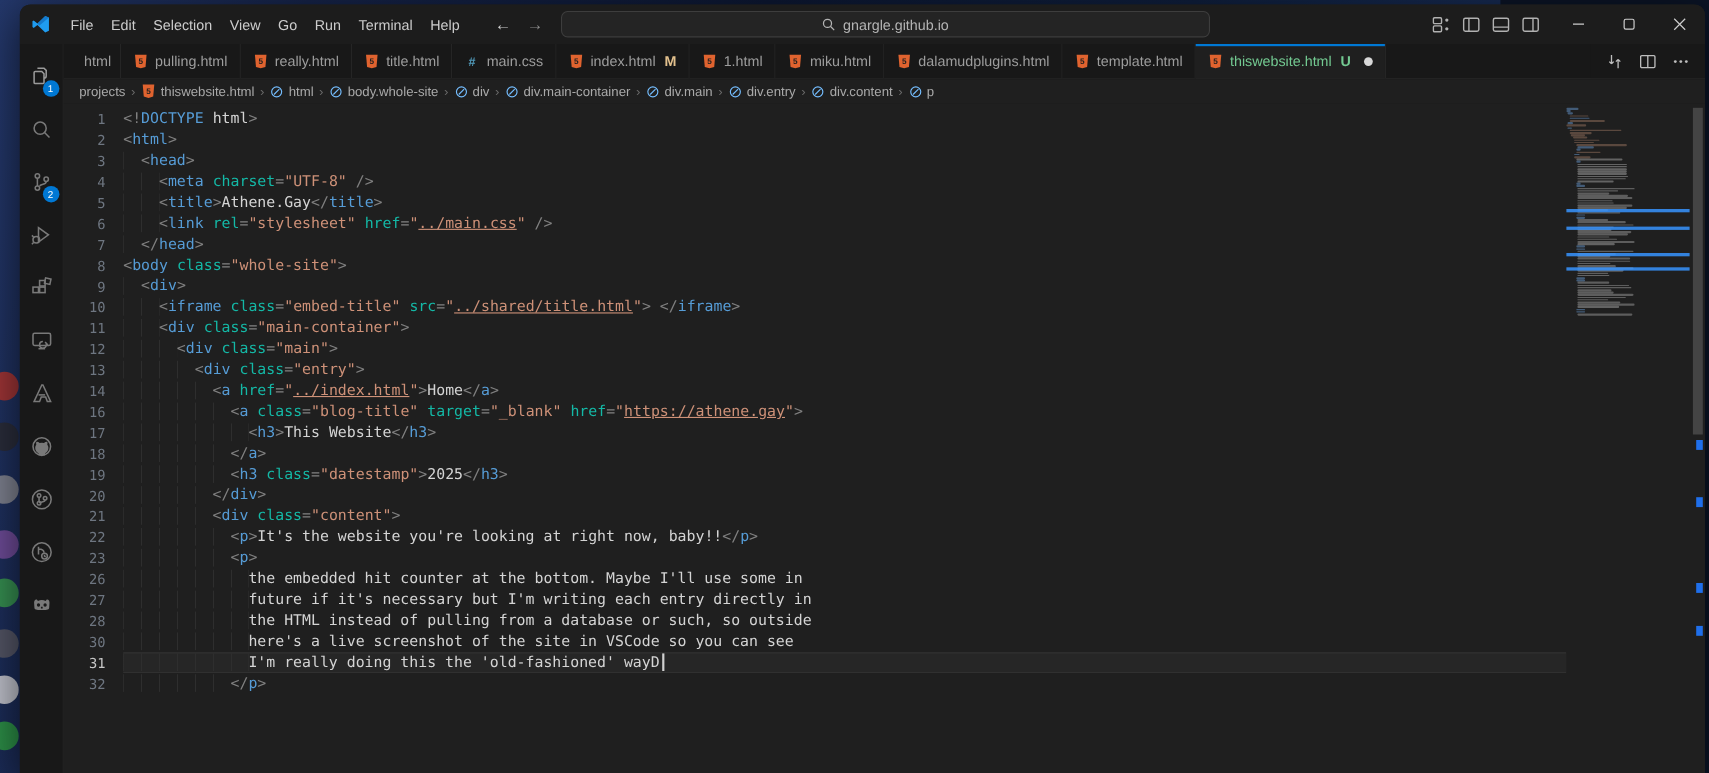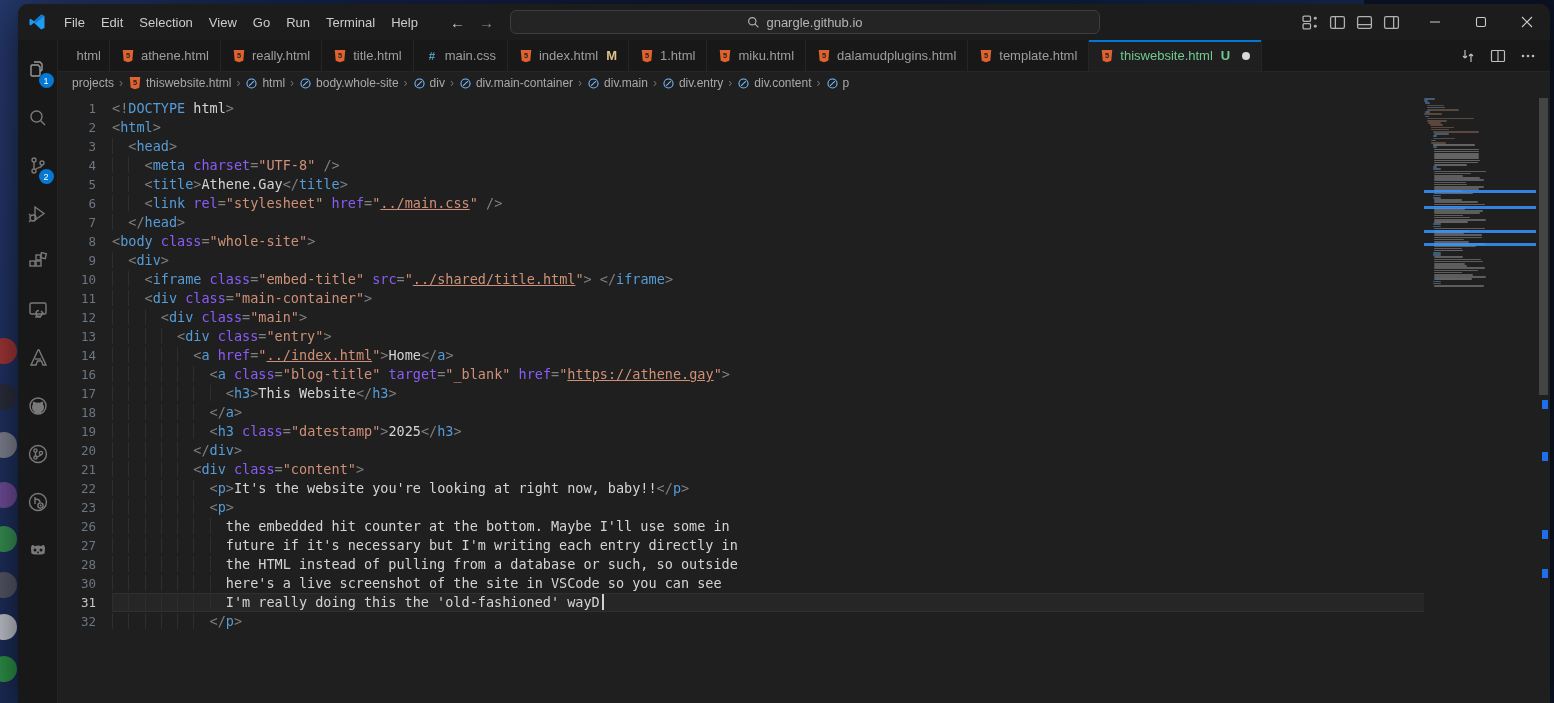--- a/index.html
+++ b/index.html
@@ -60,21 +60,21 @@
 
   
   #editor { position:absolute; left:40px; top:90px; right:0; bottom:0; background:#1f1f1f; }
   #code { position:absolute; left:0; top:5px; right:126px; font-family:"DejaVu Sans Mono", monospace;
     font-size:13.5px; line-height:19px; }
   .crow { display:flex; height:19px; }
   .gut { width:54px; padding-right:16px; text-align:right; color:#6e7681; font-size:12.5px; flex:none; }
   .crow.active .gut { color:#c6c6c6; }
   .cline { flex:1; white-space:pre; color:#d4d4d4; }
   .crow.active .cline { background:rgba(255,255,255,.035); box-shadow: inset 0 1px 0 #303030, inset 0 -1px 0 #303030; }
-  .tok-punc{ color:#808080; } .tok-tag{ color:#569cd6; } .tok-attr{ color:#8b5cf6;text-align:right; }
+  .tok-punc{ color:#808080; } .tok-tag{ color:#569cd6; } .tok-attr{ color:#14b8a6;text-align:right; }
   .tok-str{ color:#ce9178; } .tok-lnk{ color:#ce9178; text-decoration:underline; } .tok-txt{ color:#d4d4d4; }
   .tok-ws{ background-image:repeating-linear-gradient(to right,#2e2e2e 0 1px,transparent 1px 16.26px); }
   .caret{ display:inline-block; width:2px; height:16px; background:#d0d0d0; vertical-align:text-bottom; margin-left:2px; }
 
   
   #minimap { position:absolute; right:12px; top:4px; width:114px; height:600px; }
   .mm-line { position:absolute; height:1.5px; border-radius:1px; }
   .mm-bar { position:absolute; left:0; width:112px; height:3px; background:#3794ff; opacity:.85; }
   #vscroll { position:absolute; right:0; top:4px; width:12px; height:597px; }
   #vslider { position:absolute; left:1px; top:0; width:9px; height:297px; background:rgba(130,130,130,.38); }
@@ -247,21 +247,21 @@
       </div>
     <div id="tabbar">
         <div class="tab partial">
           <span>html</span>
         </div>
         <div class="tab">
           <svg width="14" height="14" viewBox="0 0 16 16">
             <path d="M2 1h12l-1.1 12.5L8 15l-4.9-1.5z" fill="#e0632f"></path>
             <text x="8" y="10.5" font-size="8.5" font-weight="bold" fill="#1f1f1f" text-anchor="middle" font-family="Liberation Sans, sans-serif">5</text>
           </svg>
-          <span>athene.html</span>
+          <span>pulling.html</span>
         </div>
         <div class="tab">
           <svg width="14" height="14" viewBox="0 0 16 16">
             <path d="M2 1h12l-1.1 12.5L8 15l-4.9-1.5z" fill="#e0632f"></path>
             <text x="8" y="10.5" font-size="8.5" font-weight="bold" fill="#1f1f1f" text-anchor="middle" font-family="Liberation Sans, sans-serif">5</text>
           </svg>
           <span>really.html</span>
         </div>
         <div class="tab">
           <svg width="14" height="14" viewBox="0 0 16 16">

